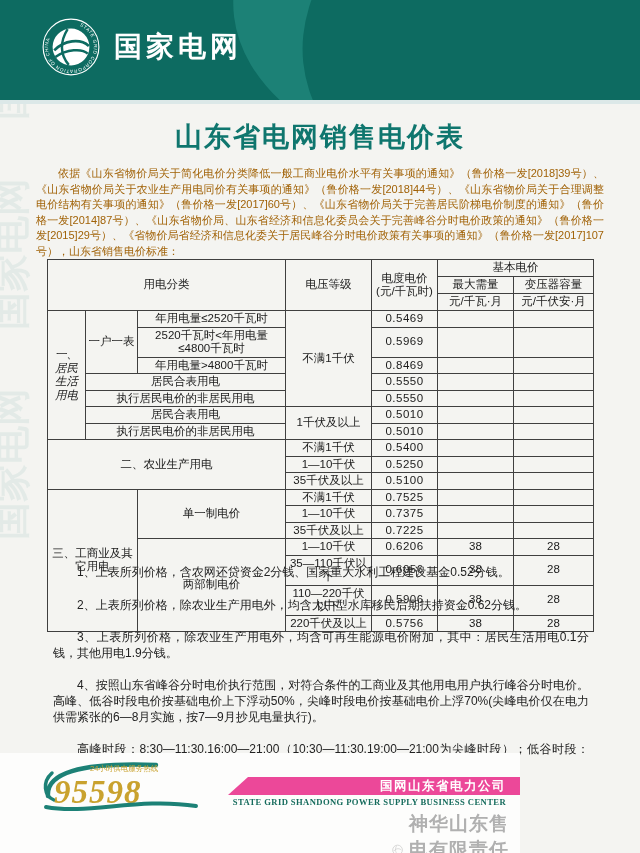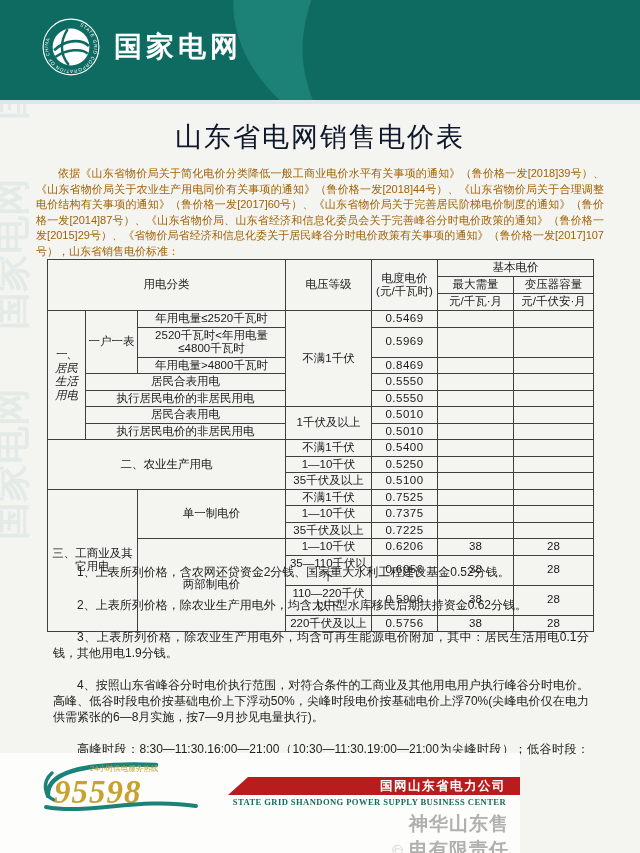--- a/index.html
+++ b/index.html
@@ -17,40 +17,40 @@
   .brand{position:absolute;left:42px;top:18px;display:flex;align-items:center;z-index:3;}
   .emblem{width:58px;height:58px;}
   .brand-txt{margin-left:14px;color:#fff;}
   .brand-cn{font-size:28px;font-weight:bold;letter-spacing:4px;line-height:30px;}
   .brand-en{font-family:"Liberation Serif","DejaVu Serif",serif;font-size:17px;font-weight:bold;letter-spacing:2.5px;line-height:20px;}
 
   
   .bgwm{position:absolute;z-index:0;color:#157a6e;opacity:0.07;font-weight:bold;font-size:38px;white-space:nowrap;pointer-events:none;}
 
   
-  .title{position:absolute;left:0;top:119px;width:640px;text-align:center;font-size:27px;font-weight:normal;color:#0f172a;letter-spacing:2px;z-index:1;}
+  .title{position:absolute;left:0;top:119px;width:640px;text-align:center;font-size:27px;font-weight:bold;color:#0f766e;letter-spacing:2px;z-index:1;}
   .intro{position:absolute;left:36px;top:166px;width:568px;font-size:11px;line-height:15.5px;color:#a16207;text-align:justify;text-indent:2em;z-index:1;}
 
   
   .tblwrap{position:absolute;left:47px;top:259px;width:546px;z-index:1;}
   table.price{border-collapse:collapse;width:546px;table-layout:fixed;color:#1a1a1a;}
   table.price th,table.price td{border:1px solid #3f3f3f;font-size:11.5px;font-weight:400;padding:1px 2px;text-align:center;vertical-align:middle;line-height:13.5px;}
   table.price th{height:14px;}
   td.sec{word-break:break-all;line-break:anywhere;padding:1px 7px;font-style:italic;}
   td.sec3{text-align:left;padding:1px 9px;word-break:break-all;margin-top:21px;}
   td.num{letter-spacing:0.5px;}
 
   
   .notes{position:absolute;left:36px;top:548px;width:570px;z-index:1;color:#222;}
   .notes p{margin:17px;font-size:12px;line-height:15.6px;text-align:justify;text-indent:2em;}
 
   
   .footer{position:absolute;left:0;top:753px;width:520px;height:100px;background:#fdfdfc;z-index:1;}
   .hotline{position:absolute;left:38px;top:3px;}
-  .ribbon{position:absolute;right:0;top:24px;width:292px;height:18px;background:#b91c1c;clip-path:polygon(20px 0,100% 0,100% 100%,0 100%);color:#fff;font-size:12.5px;font-weight:bold;text-align:right;line-height:18px;padding-right:14px;box-sizing:border-box;letter-spacing:1.5px;}
+  .ribbon{position:absolute;right:0;top:24px;width:292px;height:18px;background:#ec4899;clip-path:polygon(20px 0,100% 0,100% 100%,0 100%);color:#fff;font-size:12.5px;font-weight:bold;text-align:right;line-height:18px;padding-right:14px;box-sizing:border-box;letter-spacing:1.5px;}
   .ribbon-en{position:absolute;right:14px;top:44px;font-family:"Liberation Serif","DejaVu Serif",serif;font-size:8.6px;font-weight:bold;color:#156b5c;letter-spacing:0.4px;}
   .stamp{position:absolute;left:392px;top:58px;display:flex;align-items:center;color:#a3a3a3;}
   .stamp-txt{font-size:19px;letter-spacing:1px;font-weight:600;opacity:0.85;}
   .stamp-icon{width:24px;height:24px;margin-right:6px;opacity:0.55;}
 </style>
 </head>
 <body>
 
 <div class="page">
 

